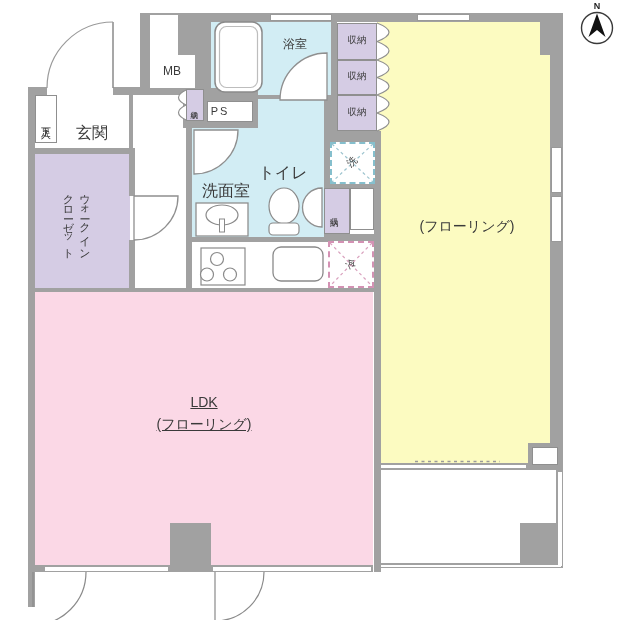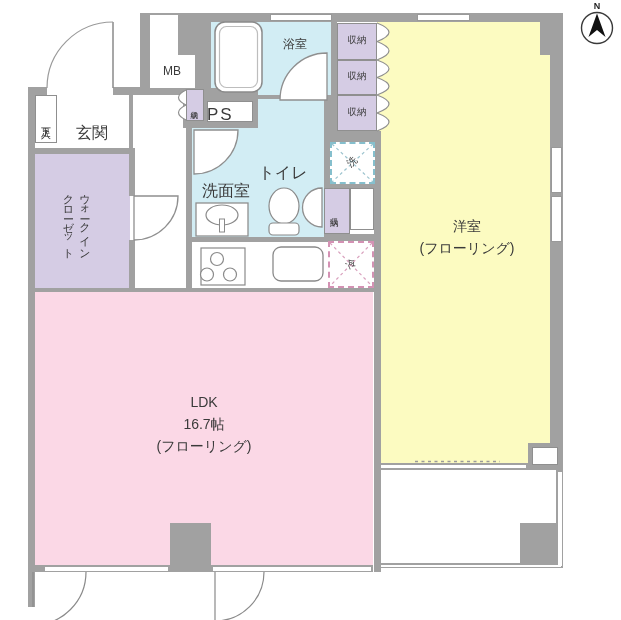--- a/index.html
+++ b/index.html
@@ -125,40 +125,38 @@
     <path d="M33,572 L33,607 M86,572 A53,53 0 0 1 33,625" stroke="#8a8a8a" stroke-width="1.2" fill="none"></path>
     <path d="M215,572 L215,620 M264,572 A49,49 0 0 1 215,621" stroke="#8a8a8a" stroke-width="1.2" fill="none"></path>
 
     <circle cx="597" cy="28" r="15.5" fill="#fff" stroke="#3a3a3a" stroke-width="1.4"></circle>
     <path d="M597,13.5 L605.5,37 L597,30 L588.5,37 Z" fill="#111"></path>
   </svg>
 
   <div class="lbl" style="left:62px;top:124px;width:60px;font-size:16px;">玄関</div>
   <div class="lbl vtext" style="left:40px;top:100px;height:40px;font-size:10px;">下足入</div>
   <div class="lbl" style="left:152px;top:65px;width:40px;font-size:12px;">MB</div>
-  <div class="lbl" style="left:207px;top:105px;width:26px;font-size:17px;letter-spacing:2px;">PS</div>
+  <div class="lbl" style="left:207px;top:105px;width:26px;font-size:11px;letter-spacing:2px;">PS</div>
   <div class="lbl vtext" style="left:189px;top:92px;height:28px;font-size:7.5px;">収納</div>
   <div class="lbl" style="left:270px;top:38px;width:50px;font-size:12px;">浴室</div>
   <div class="lbl" style="left:253px;top:164px;width:60px;font-size:16px;">トイレ</div>
   <div class="lbl" style="left:195px;top:182px;width:62px;font-size:16px;">洗面室</div>
   <div class="lbl vtext" style="left:60px;top:160px;height:120px;font-size:11px;line-height:1.5;">ウォークイン
 クローゼット</div>
   <div class="lbl" style="left:338px;top:35px;width:38px;font-size:9.5px;">収納</div>
   <div class="lbl" style="left:338px;top:71px;width:38px;font-size:9.5px;">収納</div>
   <div class="lbl" style="left:338px;top:107px;width:38px;font-size:9.5px;">収納</div>
   <div class="lbl vtext" style="left:329px;top:194px;height:36px;font-size:8.5px;">収納</div>
   <div class="lbl" style="left:342px;top:156px;width:20px;font-size:10px;transform:rotate(-40deg);">洗</div>
   <div class="lbl" style="left:341px;top:258px;width:20px;font-size:10px;transform:rotate(-40deg);">冷</div>
 
   <div class="lbl" style="left:377px;top:215px;width:180px;font-size:14px;line-height:22px;">
-    <div>洋室</div>
     <div>(フローリング)</div>
   </div>
 
-  <div class="lbl" style="left:54px;top:391px;width:300px;font-size:14px;line-height:22px;">
+  <div class="lbl" style="left:54px;top:391px;width:300px;font-size:14px;line-height:22px;text-decoration:underline;">
     <div>LDK</div>
-    <div>16.7帖</div>
     <div>(フローリング)</div>
   </div>
 
   <div class="lbl" style="left:587px;top:1px;width:20px;font-size:9px;font-weight:bold;color:#222;">N</div>
 
 </div>
 
 </body></html>

